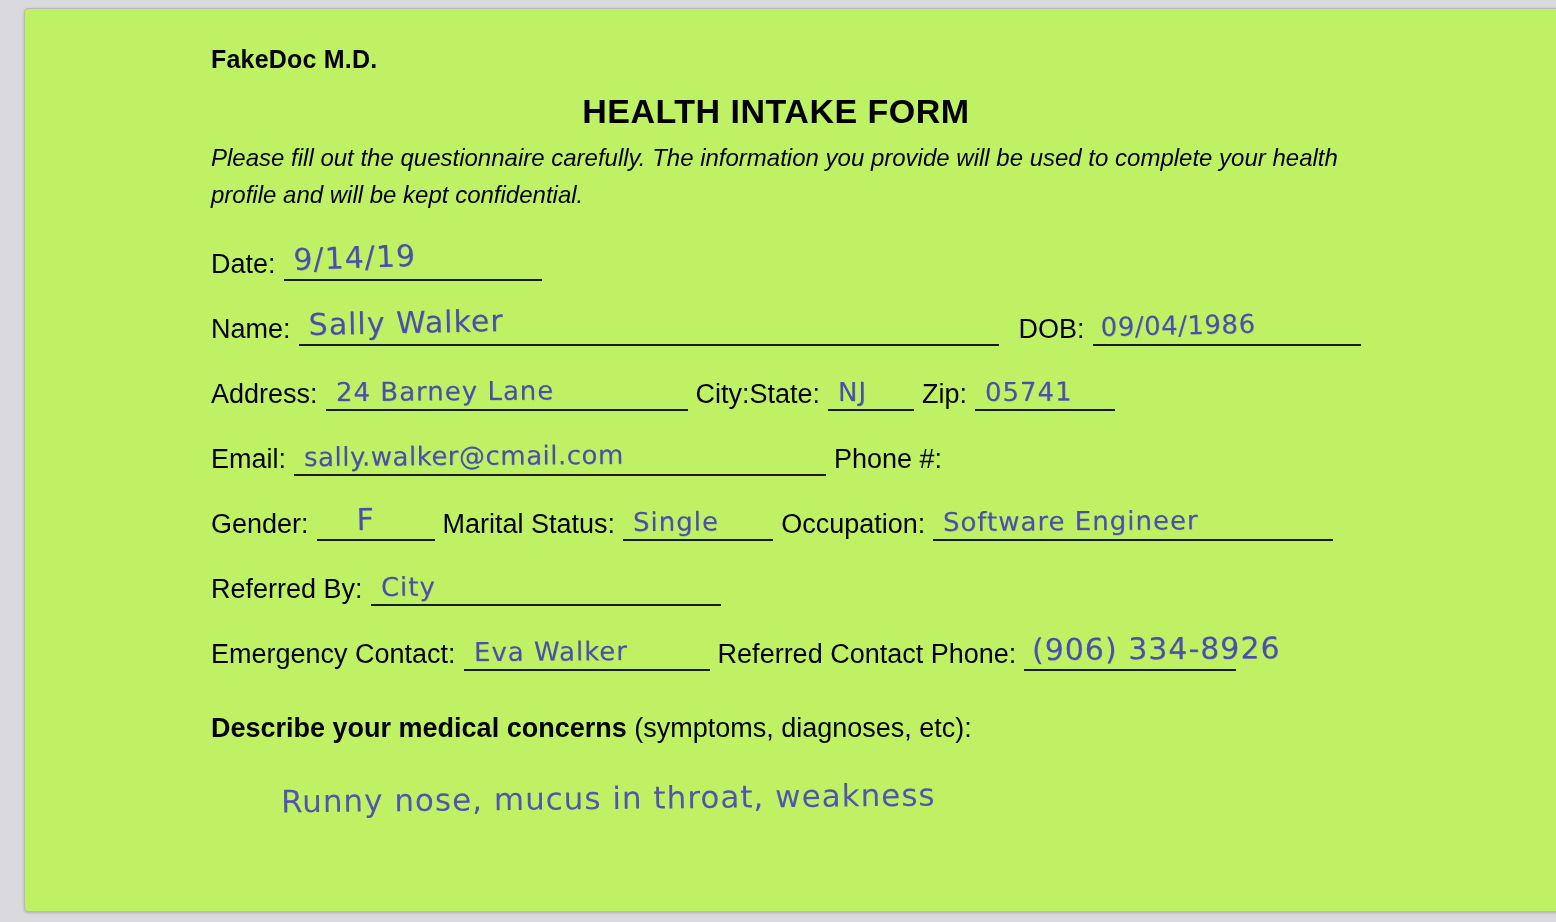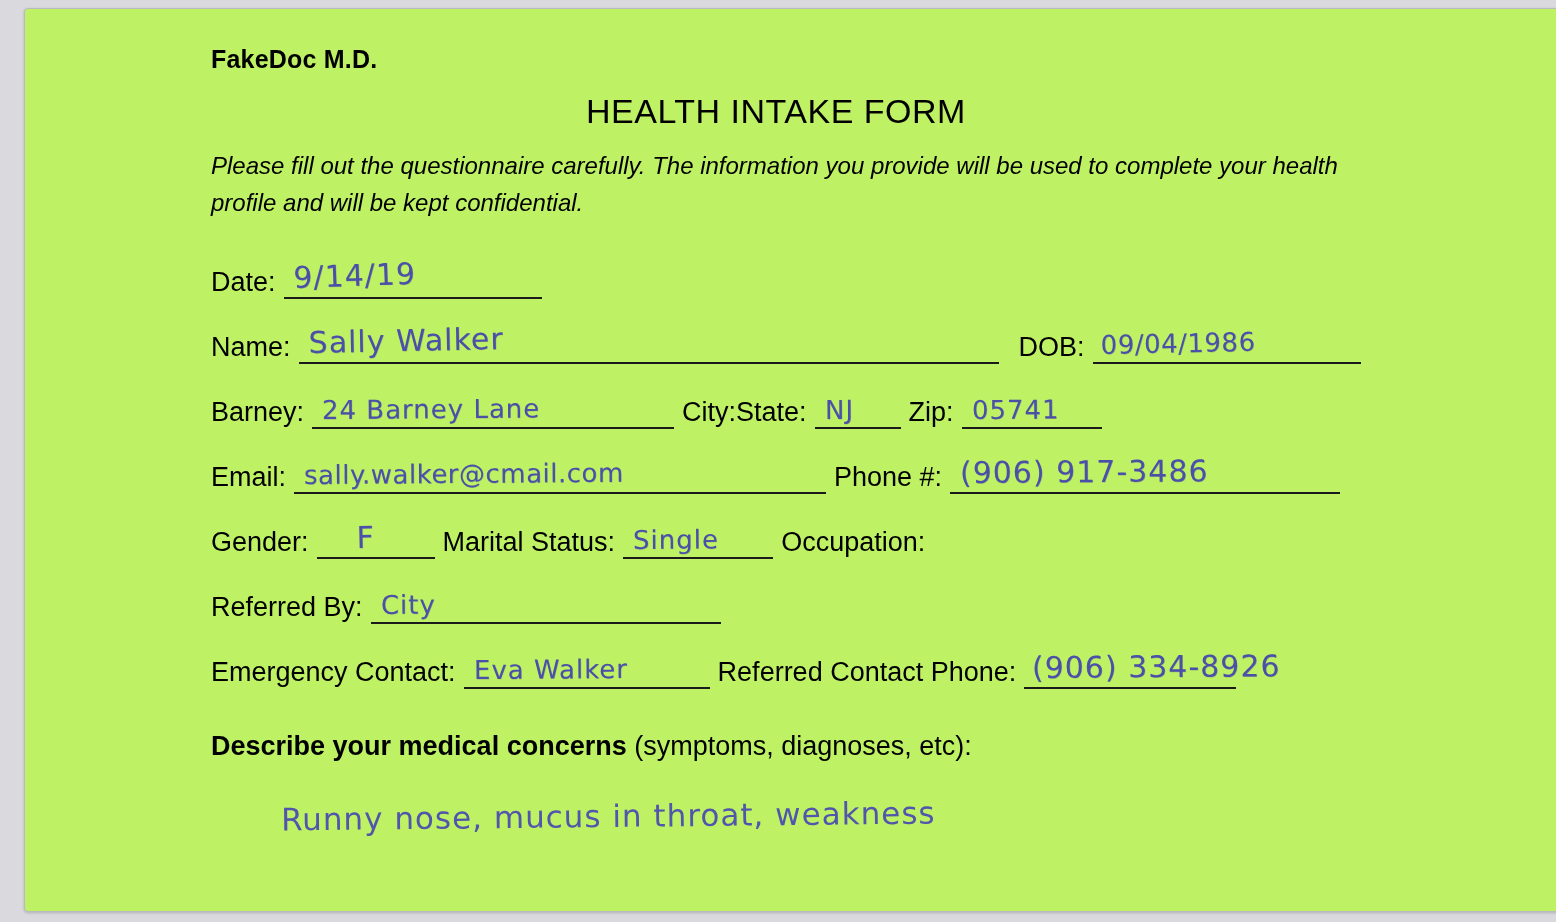--- a/index.html
+++ b/index.html
@@ -35,33 +35,33 @@
   .clinic {
     font-size: 25px;
     font-weight: bold;
     color: #000;
     letter-spacing: 0.2px;
   }
   .title {
     margin-top: 18px;
     text-align: center;
     font-size: 34px;
-    font-weight: normal;
+    font-weight: bold;
     letter-spacing: 0.5px;
     padding-right: 180px;
   }
   .instructions {
-    margin-top: 16px;
+    margin-top: 8px;
     font-size: 24px;
     font-style: italic;
     line-height: 1.55;
     max-width: 1140px;
   }
   .form {
-    margin-top: 40px;
+    margin-top: 30px;
     font-size: 27px;
     color: #000;
   }
   .row {
     display: flex;
     align-items: flex-end;
     margin-bottom: 27px;
     white-space: nowrap;
   }
   .label {
@@ -167,56 +167,56 @@
           <span class="hand">Sally Walker</span>
         </span>
         <span class="gap-s"></span>
         <span class="label">DOB:</span>
         <span class="field w-dob">
           <span class="hand small tight over">09/04/1986</span>
         </span>
       </div>
 
       <div class="row">
-        <span class="label">Barney:</span>
+        <span class="label">Address:</span>
         <span class="field w-addr">
           <span class="hand small sl0">24 Barney Lane</span>
         </span>
         <span class="label">City:</span>
         <span class="label">State:</span>
         <span class="field w-state">
           <span class="hand small sl0">NJ</span>
         </span>
         <span class="label">Zip:</span>
         <span class="field w-zip">
           <span class="hand small sl0">05741</span>
         </span>
       </div>
 
       <div class="row">
         <span class="label">Email:</span>
         <span class="field w-email">
           <span class="hand small tight sl0">sally.walker@cmail.com</span>
         </span>
         <span class="label">Phone #:</span>
-        <span class="field w-phone">
-          <span class="hand sl0">(906) 917-3486</span>
-        </span>
       </div>
 
       <div class="row">
         <span class="label">Gender:</span>
         <span class="field w-gender">
           <span class="hand" style="left:40px;">F</span>
         </span>
         <span class="label">Marital Status:</span>
         <span class="field w-marital">
           <span class="hand small sl0">Single</span>
         </span>
         <span class="label">Occupation:</span>
+        <span class="field w-occupation">
+          <span class="hand small sl0">Software Engineer</span>
+        </span>
       </div>
 
       <div class="row">
         <span class="label">Referred By:</span>
         <span class="field w-referred">
           <span class="hand small sl0">City</span>
         </span>
       </div>
 
       <div class="row">

